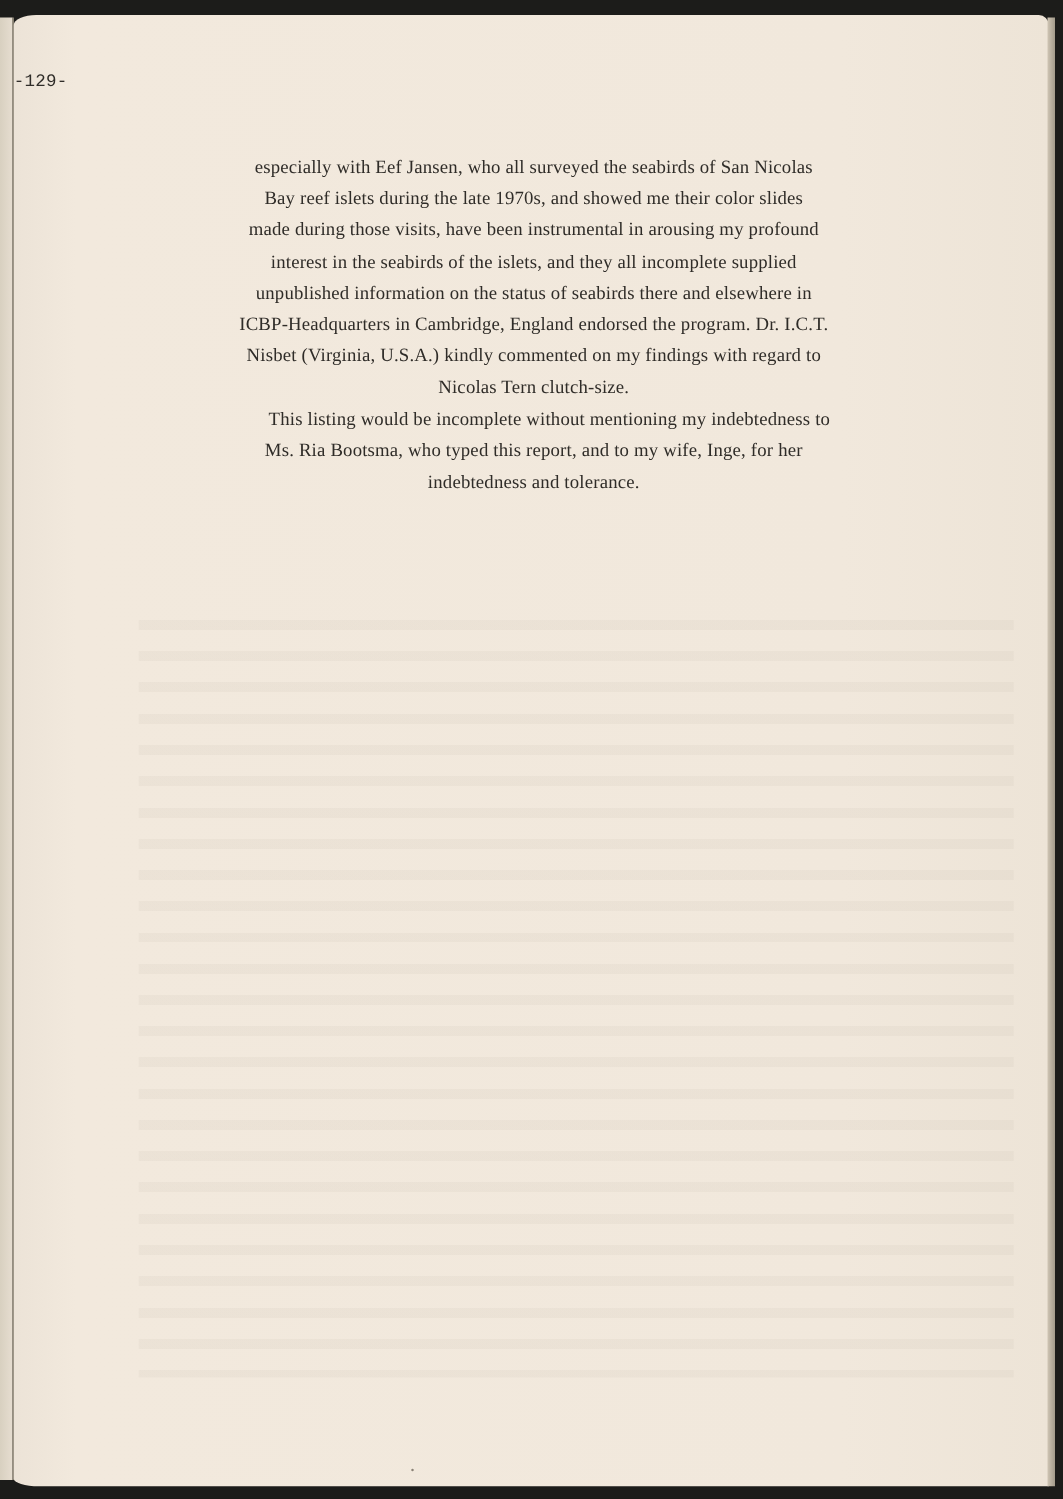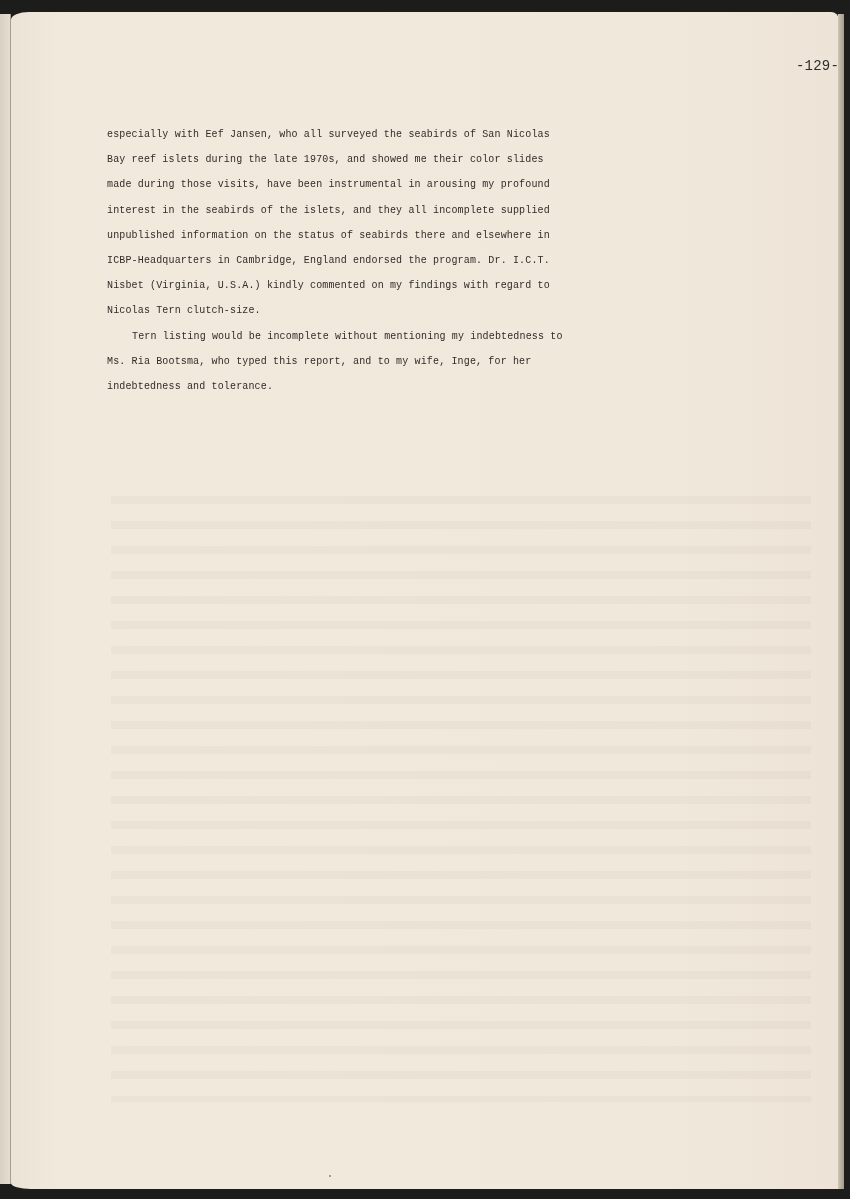--- a/index.html
+++ b/index.html
@@ -54,36 +54,37 @@
         transparent 0px, transparent 14px,
         rgba(180,170,155,0.10) 14px, rgba(180,170,155,0.10) 22px,
         transparent 22px, transparent 25px);
       pointer-events: none;
     }
     .page-number {
       position: absolute;
       left: 0;
       width: 828px;
       top: 46px;
-      text-align: right;
+      text-align: left;
       font-family: "Liberation Mono", "DejaVu Sans Mono", monospace;
       font-size: 14px;
       color: #2f2c28;
       letter-spacing: 0.2px;
     }
     .body-text {
       position: absolute;
       left: 96px;
       top: 110px;
       width: 640px;
-      font-family: Liberation Mono, monospace;
-      font-size: 10px;
+      font-family: Liberation Serif, serif;
+      font-size: 15px;
       line-height: 25.2px;
       color: #2f2c28;
       letter-spacing: 0.15px;
+      text-align: center;
     }
     .line {
       display: block;
       white-space: pre;
       height: 25.2px;
     }
     .indent {
       padding-left: 25px;
     }
     .speck {
@@ -116,21 +117,21 @@
         <span class="line">unpublished information on the status of seabirds there and elsewhere in</span>
       </div>
 
       <div>
         <span class="line">ICBP-Headquarters in Cambridge, England endorsed the program. Dr. I.C.T.</span>
         <span class="line">Nisbet (Virginia, U.S.A.) kindly commented on my findings with regard to</span>
         <span class="line">Nicolas Tern clutch-size.</span>
       </div>
 
       <div>
-        <span class="line indent">Tern listing would be incomplete without mentioning my indebtedness to</span>
+        <span class="line indent">This listing would be incomplete without mentioning my indebtedness to</span>
         <span class="line">Ms. Ria Bootsma, who typed this report, and to my wife, Inge, for her</span>
         <span class="line">indebtedness and tolerance.</span>
       </div>
 
     </div>
 
     <div class="speck"></div>
   </div>
   <div class="right-edge"></div>
 </div>

